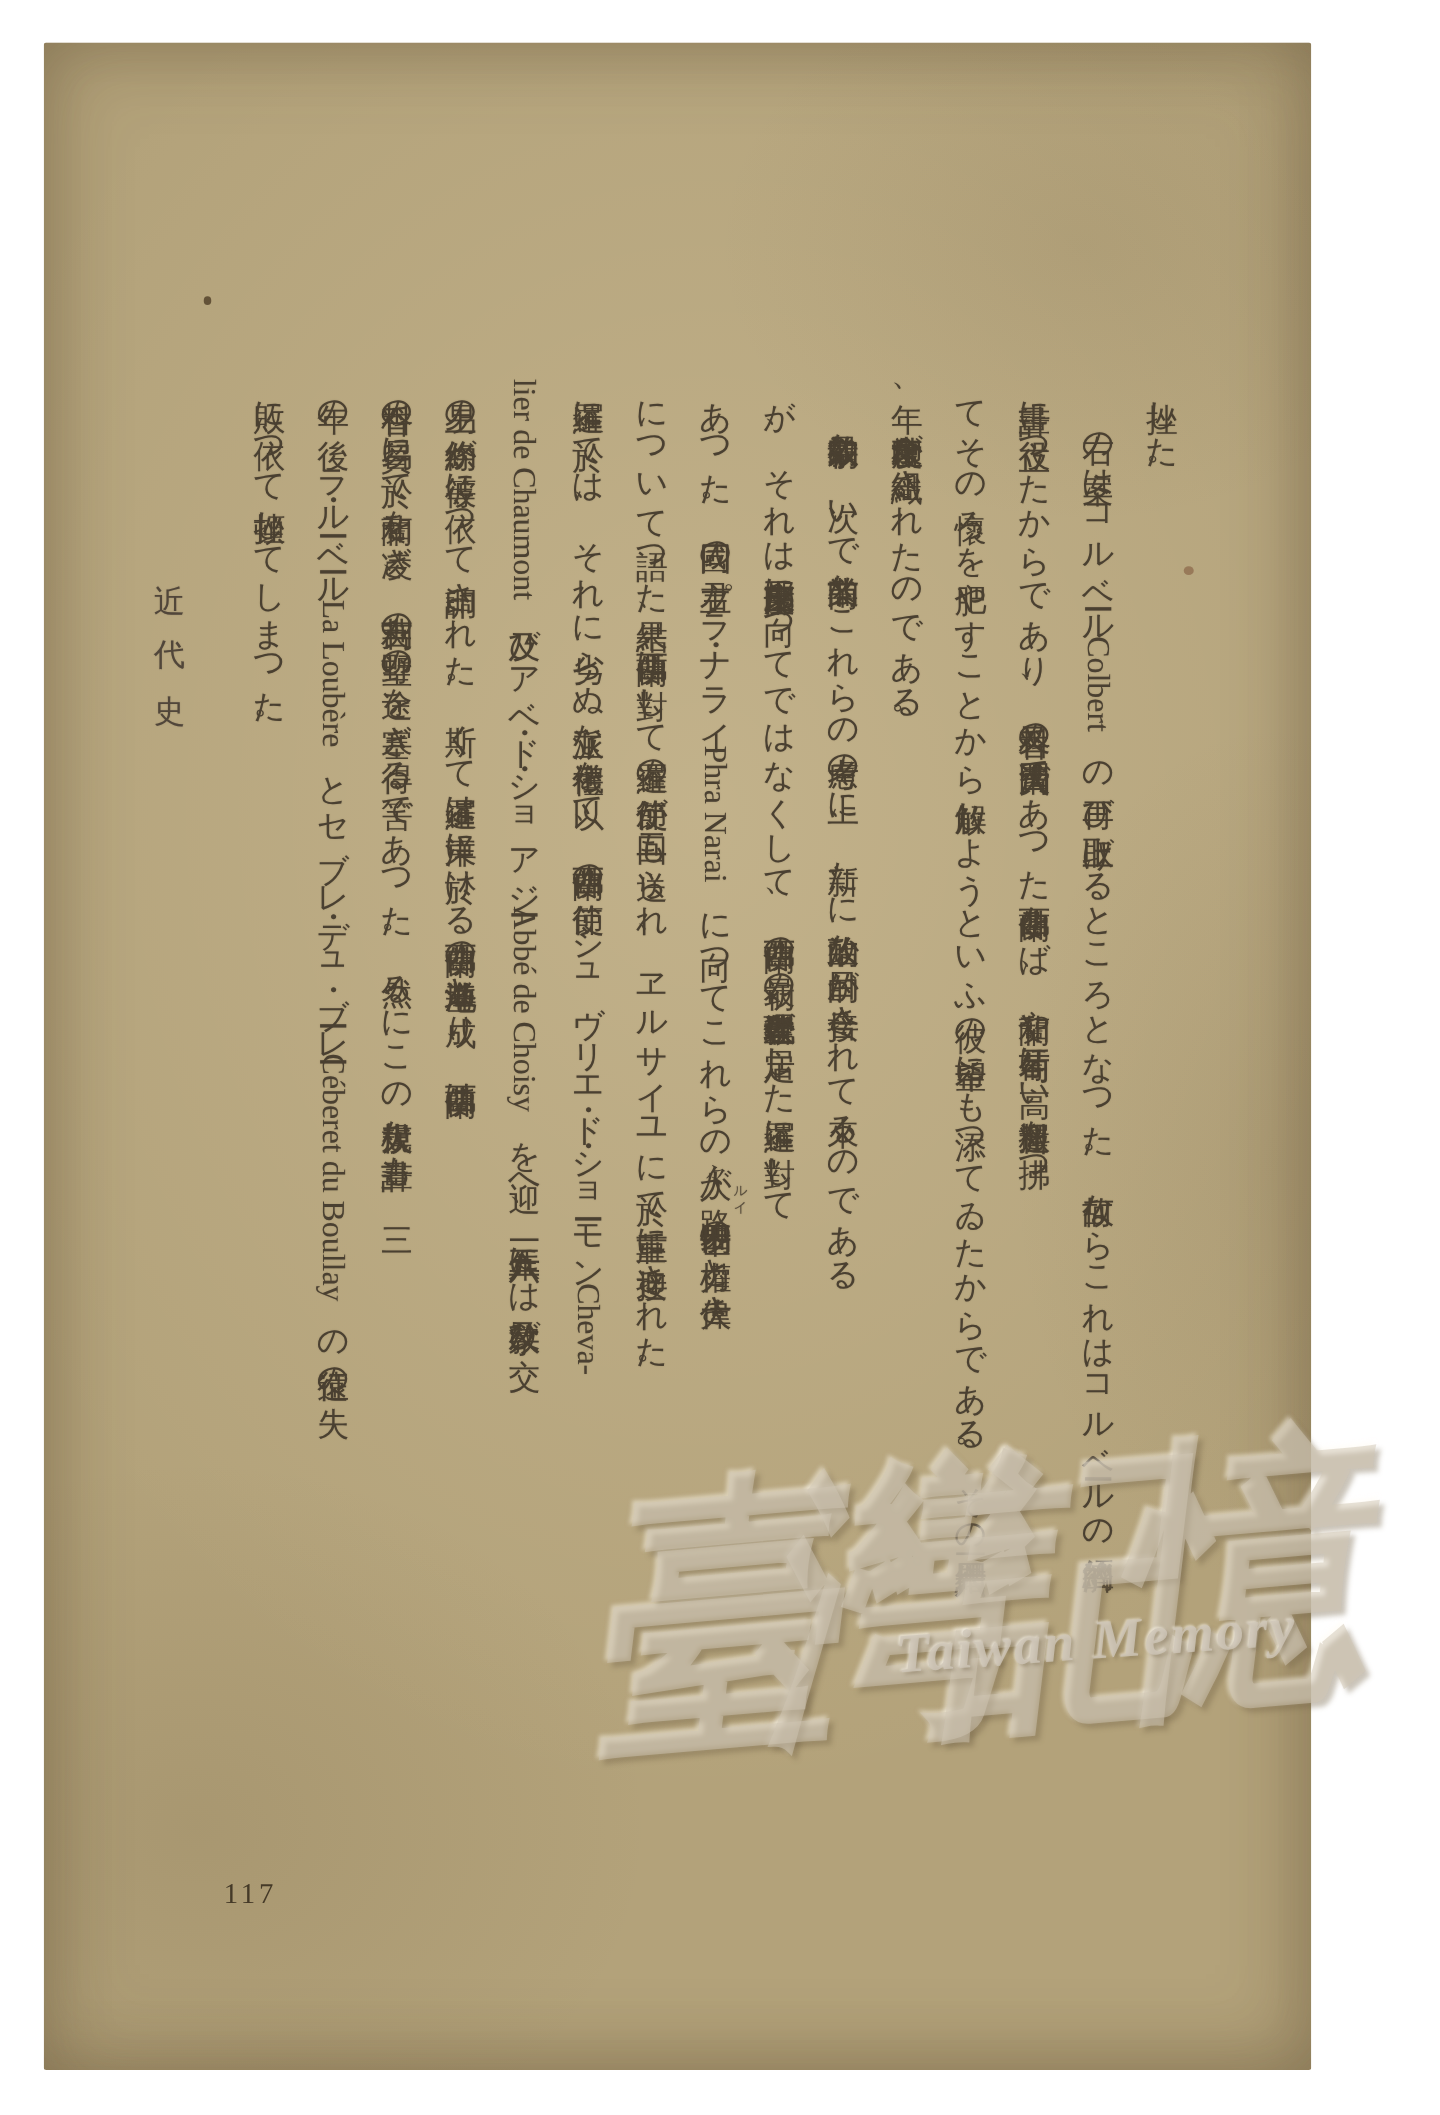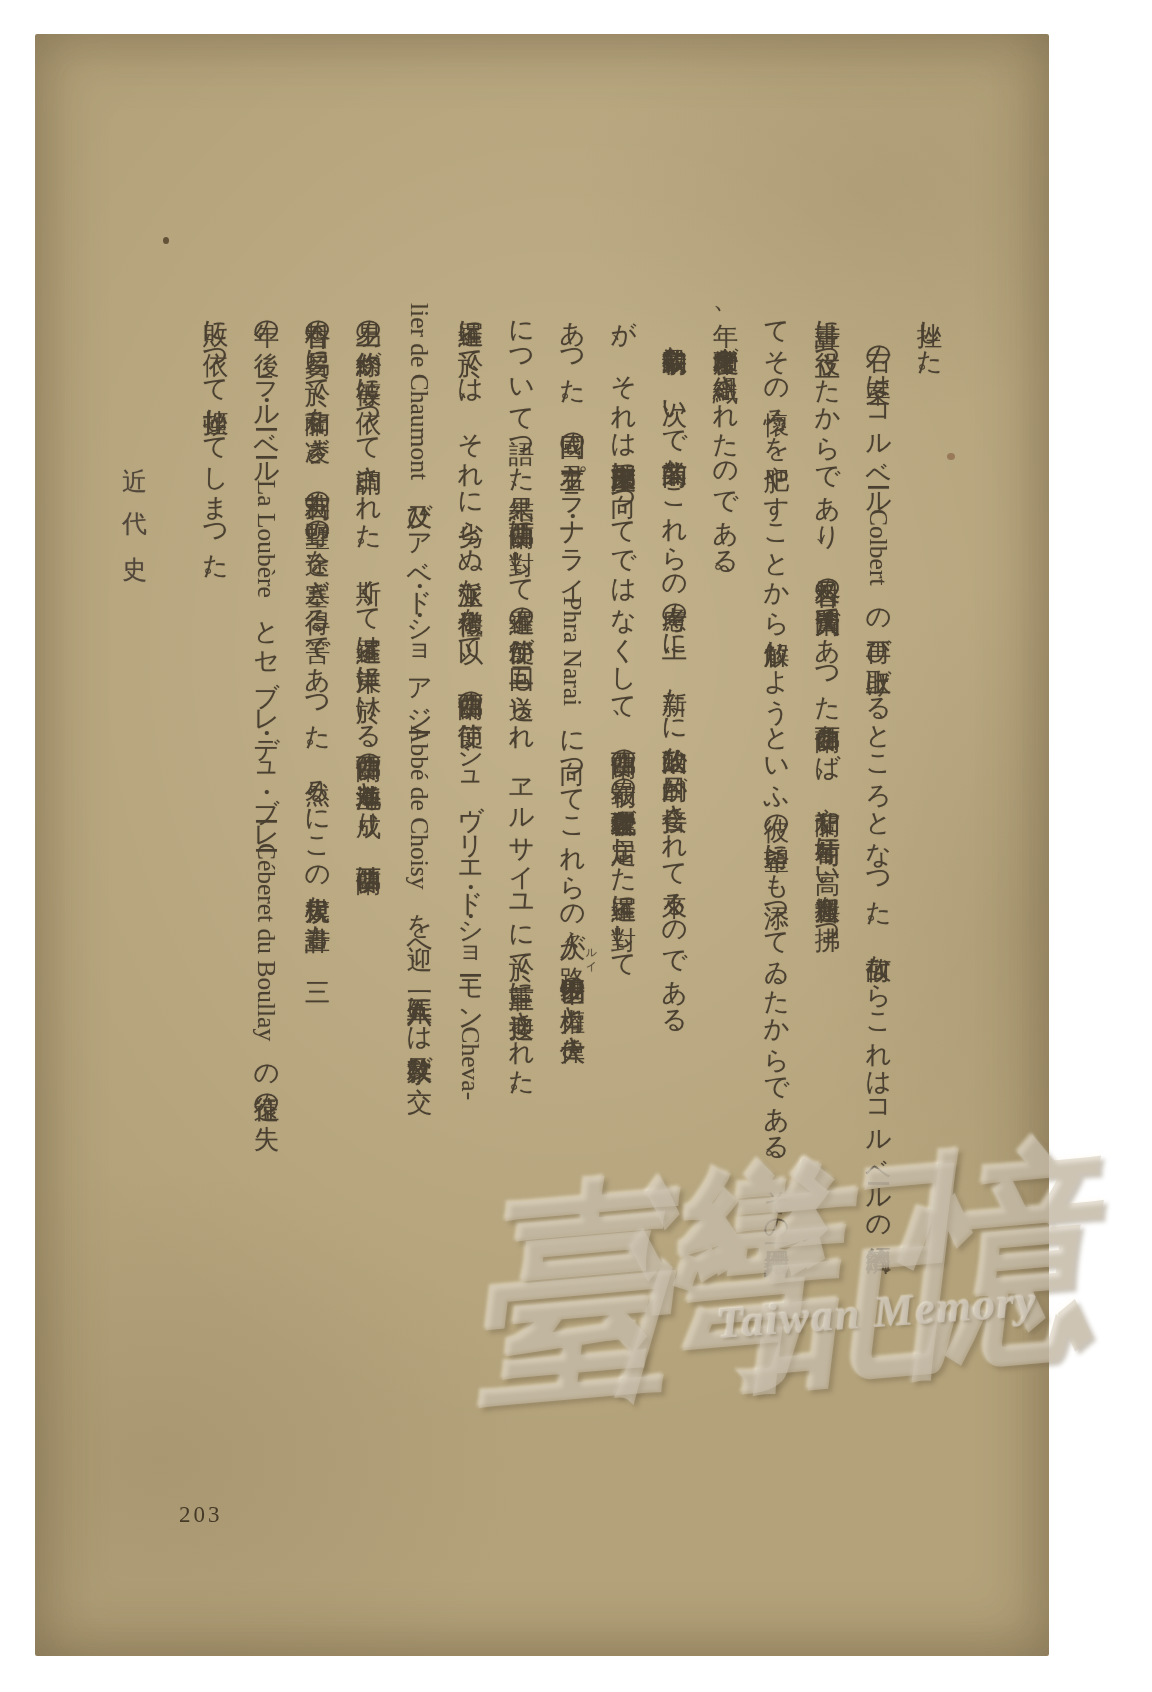--- a/index.html
+++ b/index.html
@@ -75,18 +75,18 @@
         <p>香料の貿易に於て和蘭を凌ぎ、英吉利の野望の途を塞ぎ得る筈であつた。然るにこの大規模な計畫も、三</p>
         <p>年の後、ラ・ルーベール La Loubère とセブレ・デュ・ブーレー Céberet du Boullay の遠征の失</p>
         <p>敗に依つて頓挫してしまつた。</p>
       </div>
 
     <div class="wm-script">臺灣記憶</div>
 
     <div class="wm-latin">Taiwan Memory</div>
 
 
-    <div class="page-number">203</div>
+    <div class="page-number">117</div>
 
     <div class="speck s1"></div>
     <div class="speck s2"></div>
   </div>
 </div>
 
 </body></html>

